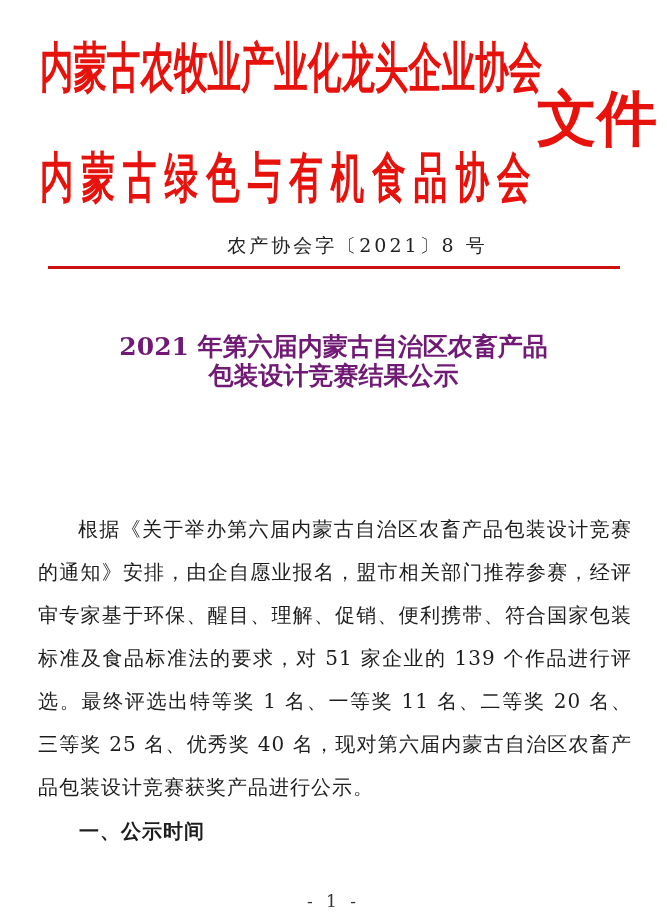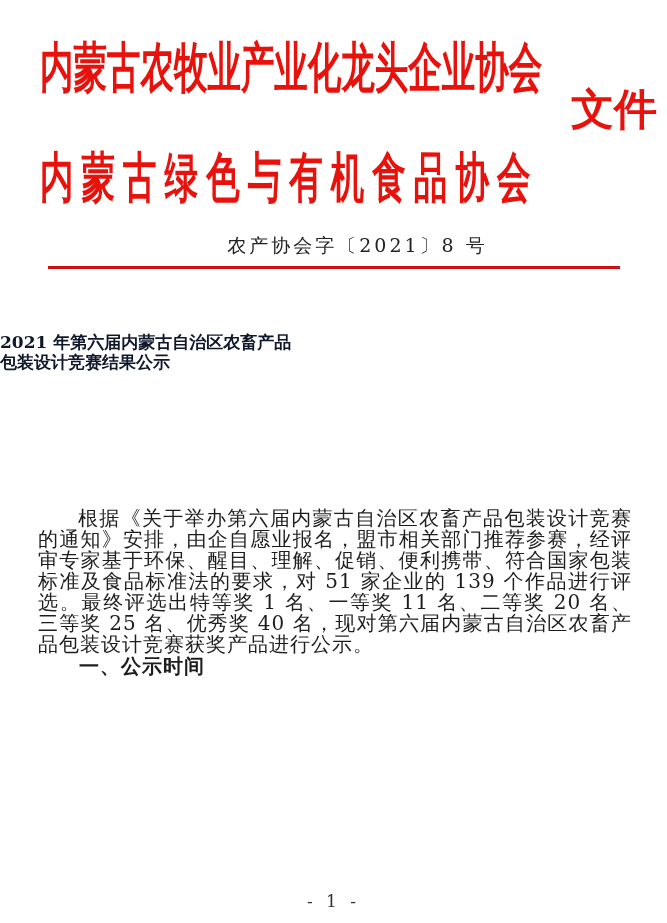--- a/index.html
+++ b/index.html
@@ -42,21 +42,21 @@
     margin-top:56px;
     font-size:54px;
     letter-spacing:13px;
     transform:scaleX(0.62);
     transform-origin:left top;
   }
   .doc-type{
     position:absolute;
     top:88px;
     right:10px;
-    font-size:43px;
+    font-size:60px;
     font-weight:bold;
     color:var(--red);
     line-height:1;
     white-space:nowrap;
   }
 
   
   .doc-number{
     position:absolute;
     top:233px;
@@ -76,36 +76,37 @@
     height:3px;
     background:var(--rule-red);
   }
 
   
   .doc-title{
     position:absolute;
     top:333px;
     left:0;
     width:100%;
+    text-align:center;
     font-weight:bold;
-    font-size:17px;
-    color:#0f172a;
+    font-size:25px;
+    color:#701a75;
     line-height:1.15;
   }
   .doc-title .t2{
   }
 
   
   .body-block{
     position:absolute;
     top:508px;
     left:38px;
     width:594px;
     font-size:20px;
-    line-height:21px;
+    line-height:43px;
     color:var(--ink);
   }
   .para{
     margin:0;
     text-indent:2em;
     text-align:justify;
     letter-spacing:1px;
   }
   .section-heading{
     margin:1px;

